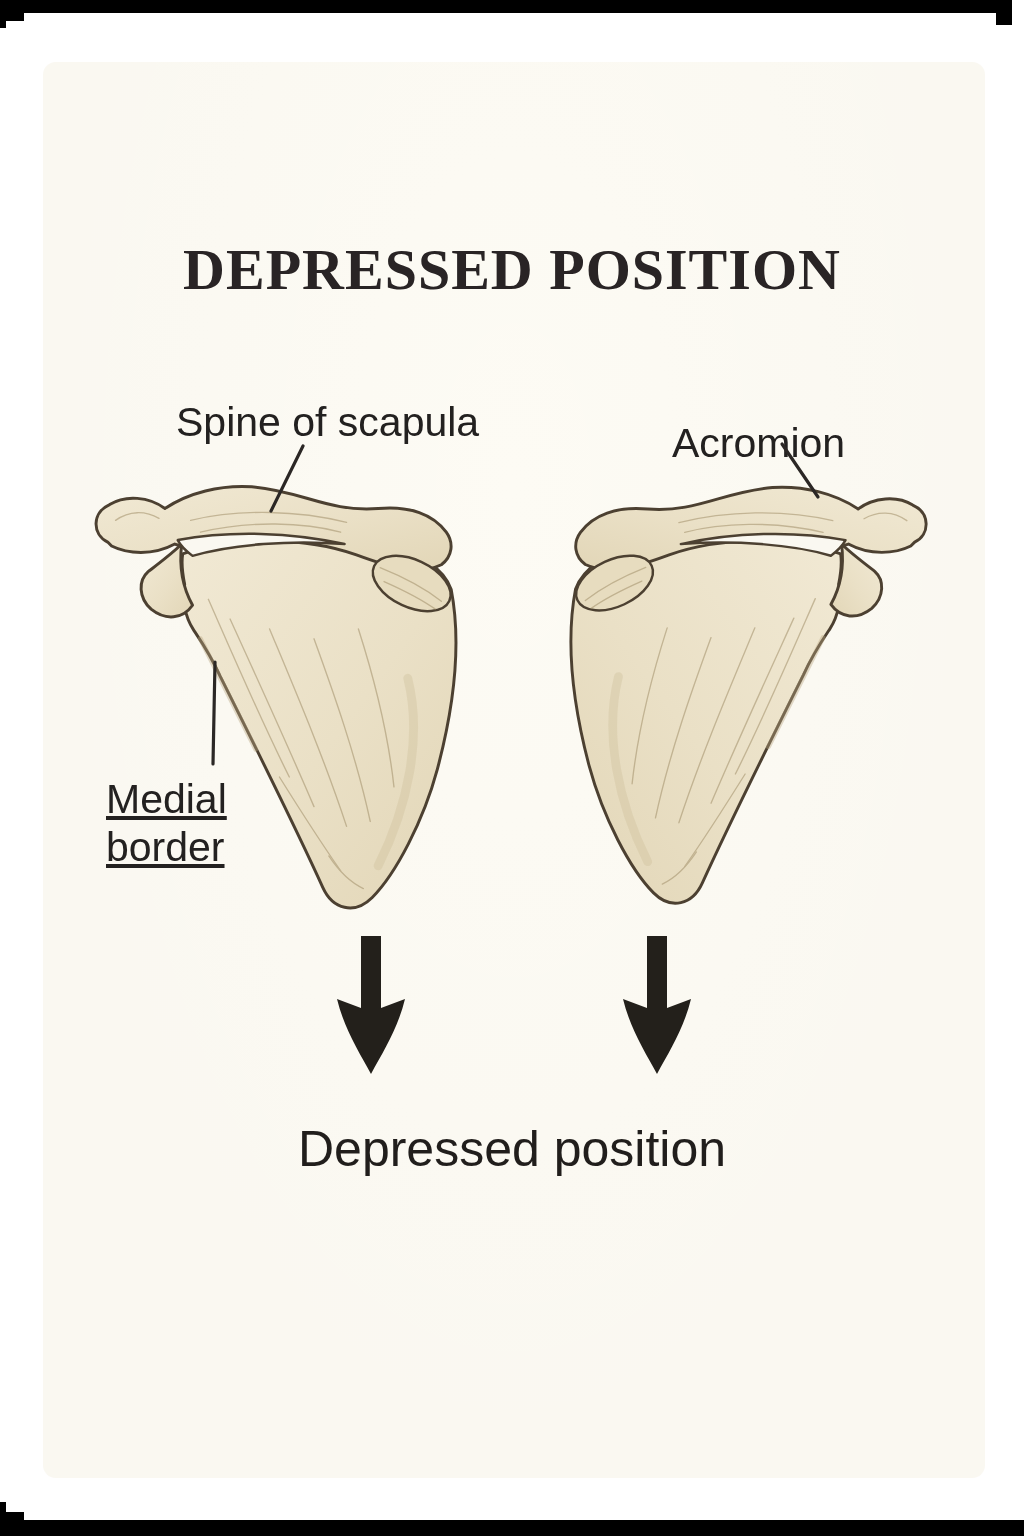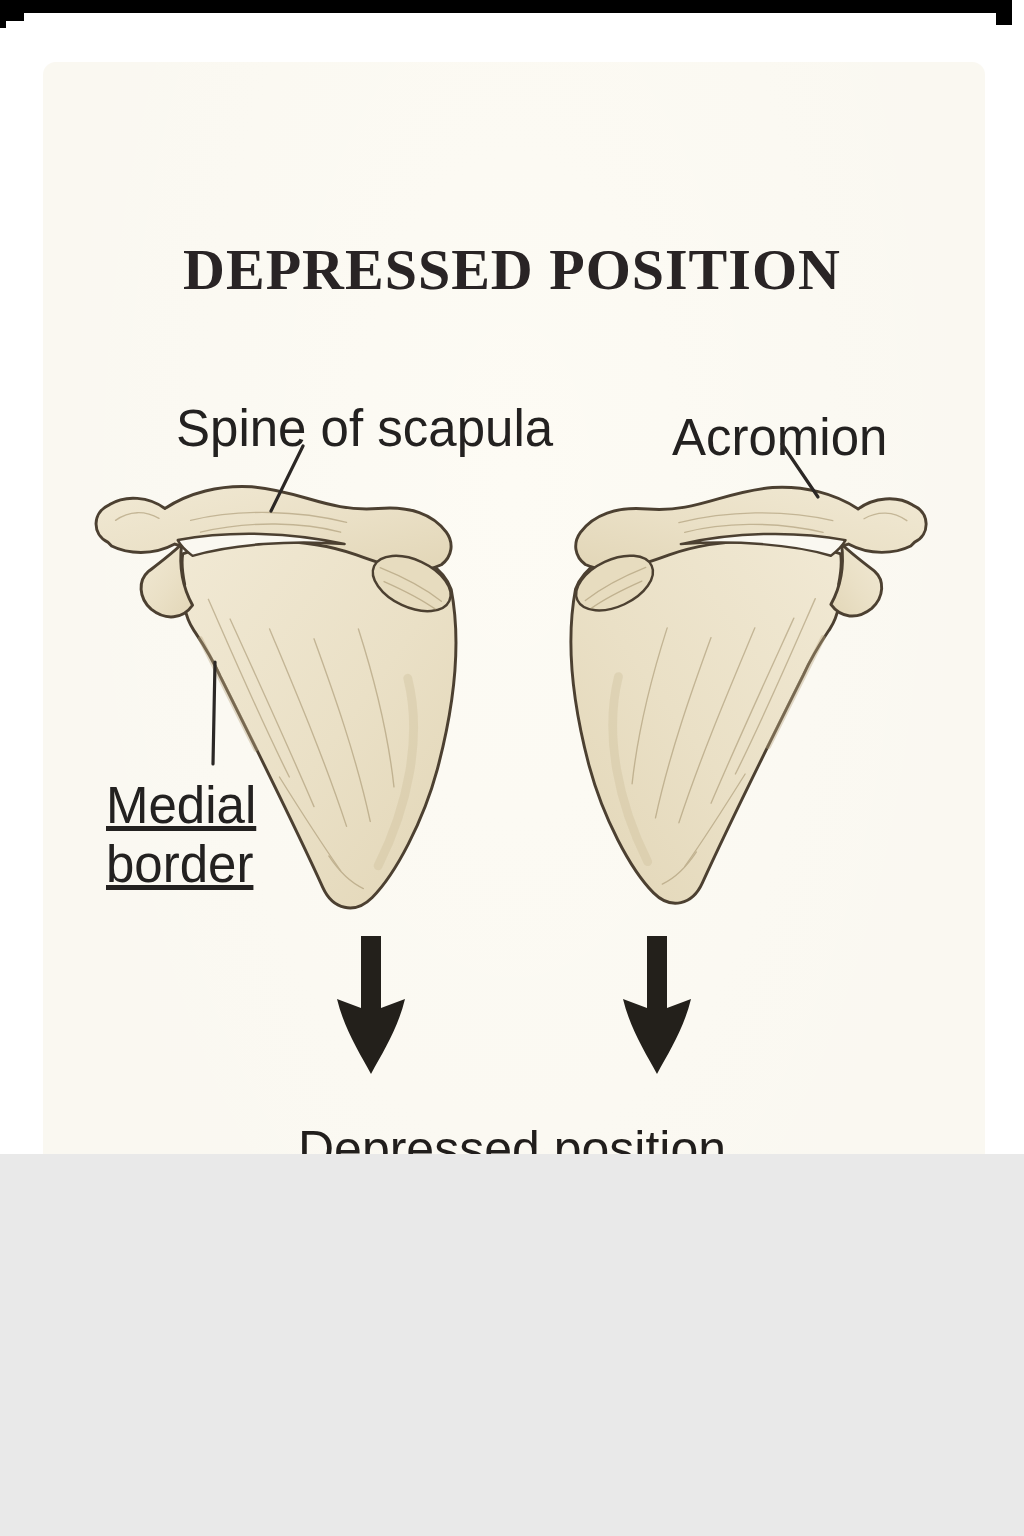--- a/index.html
+++ b/index.html
@@ -1,18 +1,18 @@
 <!DOCTYPE html>
 <html><head>
 <meta charset="utf-8">
 <style>
   html,body{margin:0;padding:0;background:#e9e9e9;}
   #page{
     position:relative;
-    width:1024px;height:1154px;
+    width:1024px;height:1536px;
     background:#ffffff;
     overflow:hidden;
     font-family:"Liberation Sans", sans-serif;
   }
   
   .edge{position:absolute;background:#000000;}
   
   #canvas{
     position:absolute;
     left:43px;top:62px;width:942px;height:1416px;
@@ -27,21 +27,21 @@
     text-align:center;
     font-family:"Liberation Serif", serif;
     font-weight:700;
     font-size:58px;
     letter-spacing:1px;
     color:#292425;
     margin:0;
   }
   .anat-label{
     position:absolute;
-    font-size:51px;
+    font-size:41px;
     color:#232120;
     line-height:1.16;
     white-space:nowrap;
   }
   .anat-label.wrap{white-space:normal;text-decoration:underline;}
   .caption{
     position:absolute;
     left:0;right:0;top:1120px;
     text-align:center;
     font-size:50px;
@@ -63,21 +63,21 @@
   <div class="edge" style="left:996px;top:13px;width:16px;height:12px;"></div>
   <div class="edge" style="left:0;top:1520px;width:1024px;height:16px;"></div>
   <div class="edge" style="left:0;top:1512px;width:24px;height:8px;"></div>
   <div class="edge" style="left:0;top:1502px;width:6px;height:10px;"></div>
 
   <div id="canvas"></div>
 
   <h1 class="page-title">DEPRESSED POSITION</h1>
 
   <div class="anat-label" style="left:176px;top:399px;">Spine of scapula</div>
-  <div class="anat-label" style="left:672px;top:408px;">Acromion</div>
+  <div class="anat-label" style="left:672px;top:420px;">Acromion</div>
   <div class="anat-label wrap" style="left:106px;top:776px;width:150px;">Medial border</div>
 
   <div class="figure" style="left:82px;top:478px;">
     <svg width="385" height="445" viewBox="0 0 390 445">
       <defs>
         <linearGradient id="boneGrad" x1="0" y1="0" x2="1" y2="1">
           <stop offset="0" stop-color="#f1e9d4"></stop>
           <stop offset="0.55" stop-color="#eae0c6"></stop>
           <stop offset="1" stop-color="#e2d6b7"></stop>
         </linearGradient>

